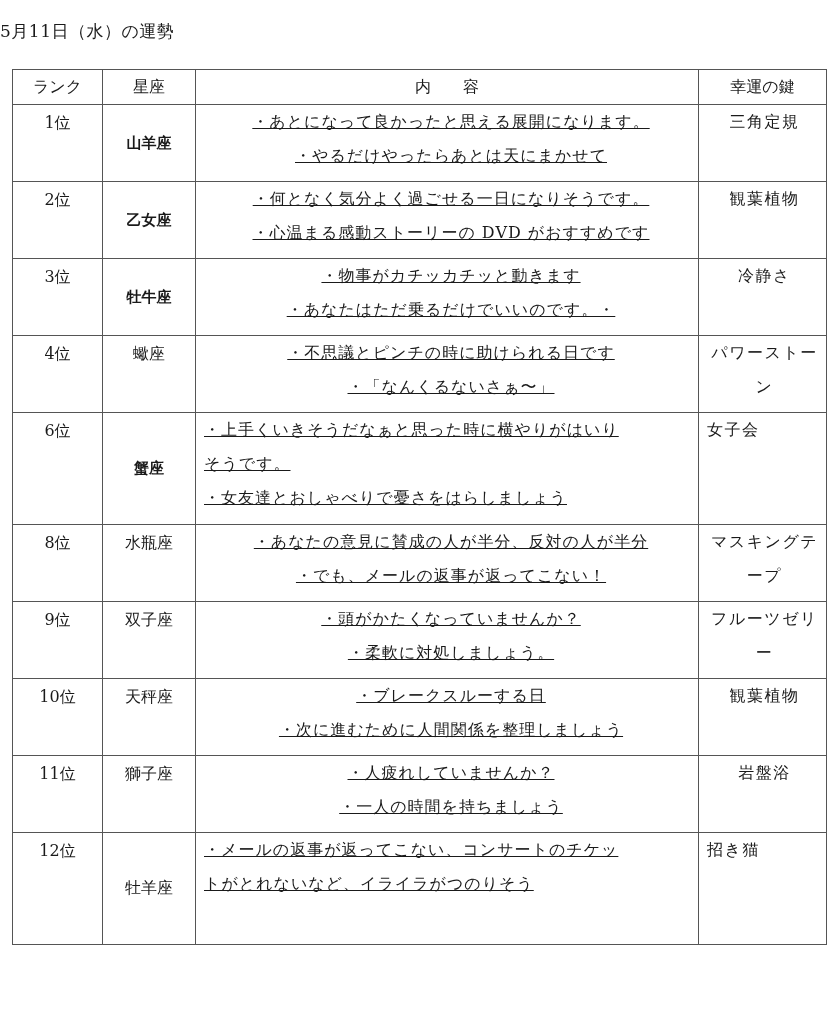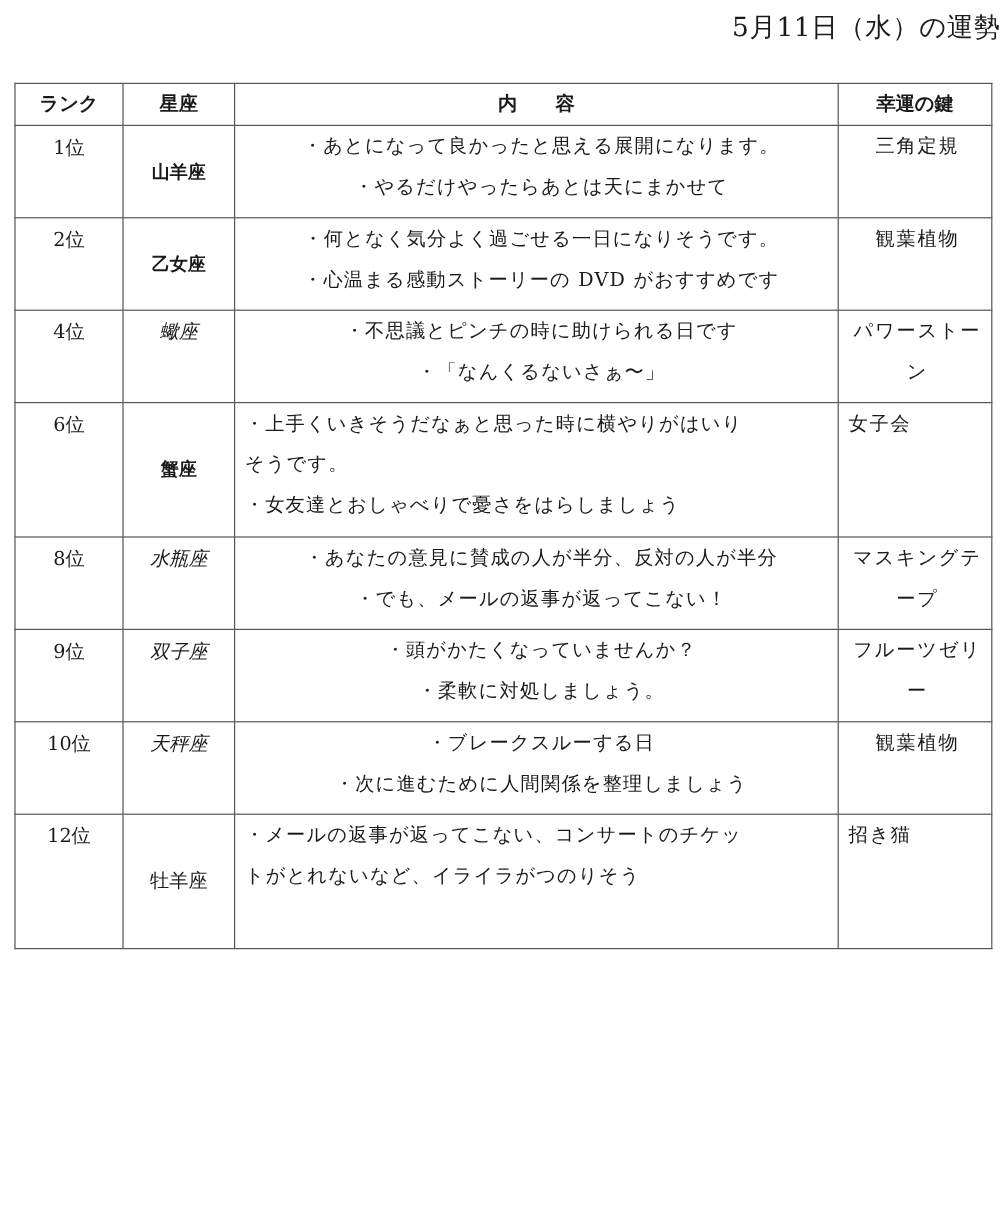--- a/index.html
+++ b/index.html
@@ -1,33 +1,33 @@
 <!DOCTYPE html>
 <html><head>
 <meta charset="utf-8">
 <style>
   html, body { margin: 0; padding: 0; background: #ffffff; }
   body { width: 834px; height: 1024px; position: relative; overflow: hidden;
          font-family: "DejaVu Serif", "Liberation Serif", serif; color: #1a1a1a; }
-  .title { position: absolute; top: 8px; left: 0; width: 834px; text-align: right;
-           font-size: 22px; letter-spacing: 0.5px; }
+  .title { position: absolute; top: 20px; left: 0; width: 834px; text-align: left;
+           font-size: 17px; letter-spacing: 0.5px; }
   table.fortune { position: absolute; top: 69px; left: 12px; width: 814px;
                   border-collapse: collapse; table-layout: fixed; }
   table.fortune td, table.fortune th { border: 1.5px solid #555; padding: 0; vertical-align: top; font-weight: normal; }
-  table.fortune th { height: 34px; vertical-align: middle; text-align: center; font-size: 16px; font-weight: bold; }
+  table.fortune th { height: 34px; vertical-align: middle; text-align: center; font-size: 16px; }
   col.c-rank { width: 90px; }
   col.c-sign { width: 93px; }
   col.c-content { width: 503px; }
   col.c-key { width: 128px; }
   .rank { text-align: center; font-size: 16px; padding-top: 8px !important; }
   .sign { text-align: center; vertical-align: middle !important; font-size: 16px; }
   .sign.bold { font-family: "DejaVu Sans", "Liberation Sans", sans-serif; font-weight: bold; font-size: 15px; border-radius: 12px; }
-  .sign.top { vertical-align: top !important; padding-top: 8px !important; font-style: italic; }
+  .sign.top { vertical-align: top !important; padding-top: 8px !important; }
   .content { font-size: 16px; line-height: 34px; padding: 0 0 0 8px !important; letter-spacing: 1px; }
-  .content .line { display: block; white-space: nowrap; }
+  .content .line { display: block; white-space: nowrap; text-decoration: underline; }
   .key { font-size: 16px; line-height: 34px; padding: 0 4px 0 8px !important; letter-spacing: 1.5px; word-break: break-all; }
   tr.h2 td { height: 68px; text-align: center; }
   tr.h3 td { height: 103px; margin-left: 24px; }
 </style>
 </head>
 <body>
 
 <div class="title">5月11日（水）の運勢</div>
 
 <table class="fortune">
@@ -56,20 +56,29 @@
       <td class="key">三角定規</td>
     </tr>
     <tr class="h2">
       <td class="rank">2位</td>
       <td class="sign bold">乙女座</td>
       <td class="content">
         <span class="line">・何となく気分よく過ごせる一日になりそうです。</span>
         <span class="line">・心温まる感動ストーリーの DVD がおすすめです</span>
       </td>
       <td class="key">観葉植物</td>
+    </tr>
+    <tr class="h2">
+      <td class="rank">3位</td>
+      <td class="sign bold">牡牛座</td>
+      <td class="content">
+        <span class="line">・物事がカチッカチッと動きます</span>
+        <span class="line">・あなたはただ乗るだけでいいのです。・</span>
+      </td>
+      <td class="key">冷静さ</td>
     </tr>
     <tr class="h2">
       <td class="rank">4位</td>
       <td class="sign top">蠍座</td>
       <td class="content">
         <span class="line">・不思議とピンチの時に助けられる日です</span>
         <span class="line">・「なんくるないさぁ〜」</span>
       </td>
       <td class="key">パワーストーン</td>
     </tr>
@@ -103,20 +112,29 @@
     </tr>
     <tr class="h2">
       <td class="rank">10位</td>
       <td class="sign top">天秤座</td>
       <td class="content">
         <span class="line">・ブレークスルーする日</span>
         <span class="line">・次に進むために人間関係を整理しましょう</span>
       </td>
       <td class="key">観葉植物</td>
     </tr>
+    <tr class="h2">
+      <td class="rank">11位</td>
+      <td class="sign top">獅子座</td>
+      <td class="content">
+        <span class="line">・人疲れしていませんか？</span>
+        <span class="line">・一人の時間を持ちましょう</span>
+      </td>
+      <td class="key">岩盤浴</td>
+    </tr>
     <tr class="h3">
       <td class="rank">12位</td>
       <td class="sign">牡羊座</td>
       <td class="content">
         <span class="line">・メールの返事が返ってこない、コンサートのチケッ</span>
         <span class="line">トがとれないなど、イライラがつのりそう</span>
 
       </td>
       <td class="key">招き猫</td>
     </tr>

